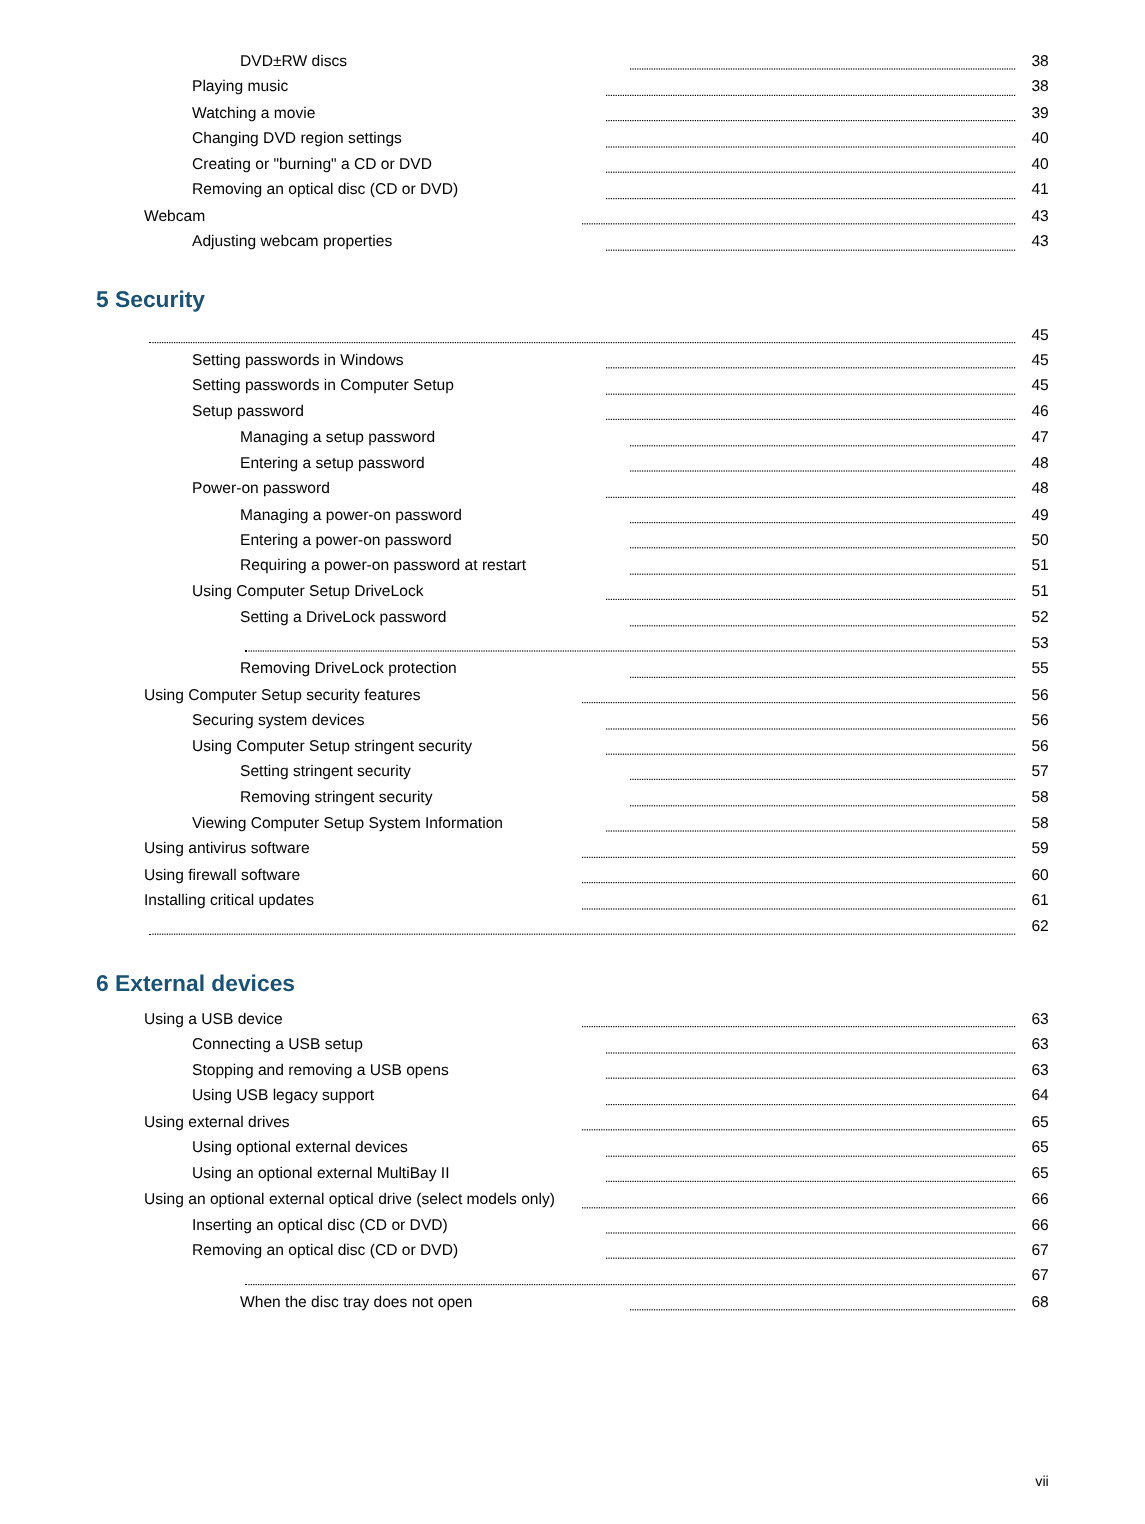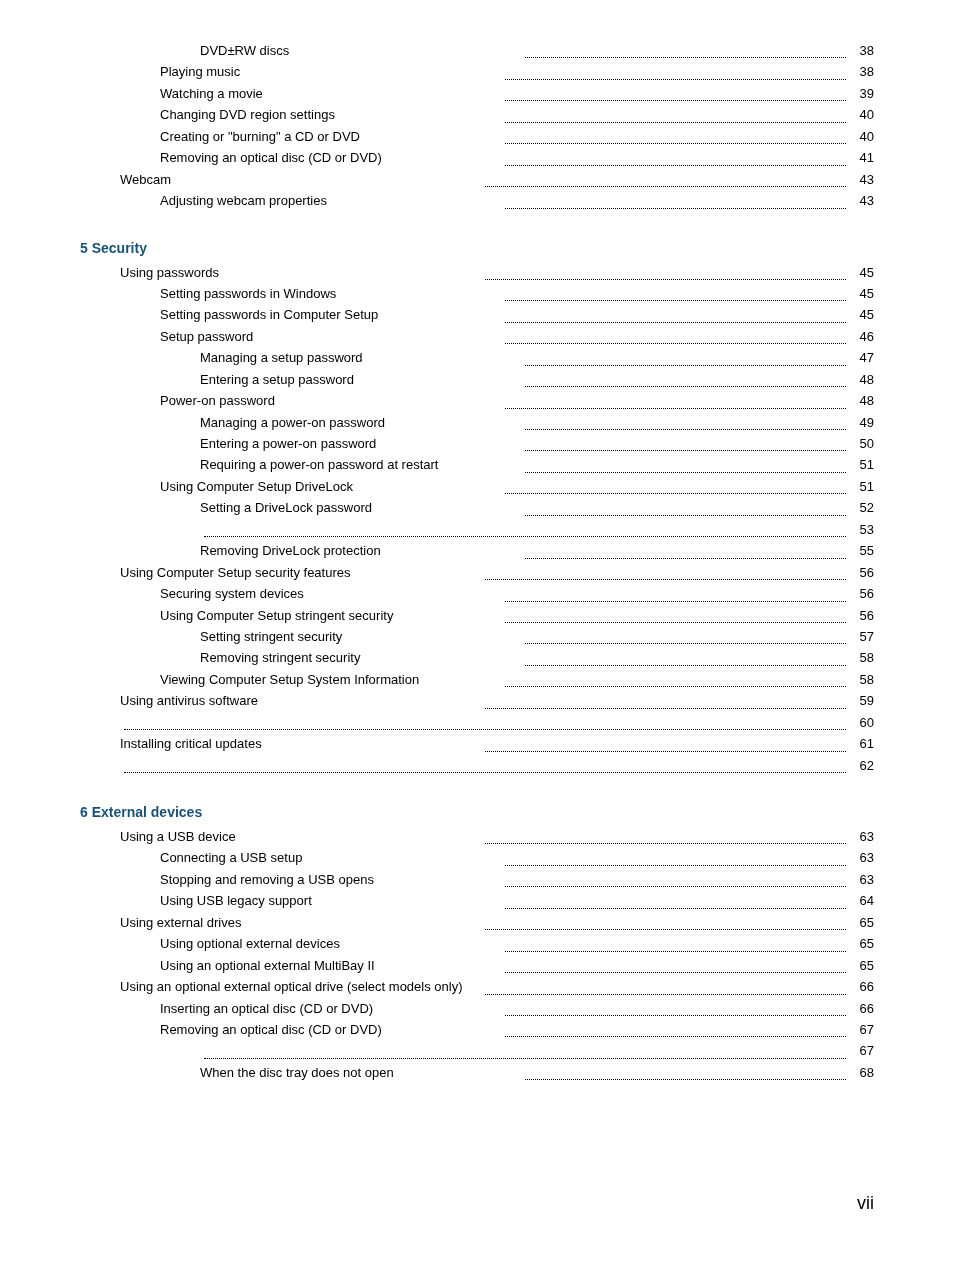--- a/index.html
+++ b/index.html
@@ -10,21 +10,21 @@
       color: #000;
       width: 954px;
       min-height: 1270px;
       padding: 40px 80px 60px 80px;
     }
     .toc-section {
       margin-bottom: 28px;
     }
     .section-header {
       color: #1a5276;
-      font-size: 14px;
+      font-size: 19px;
       font-weight: bold;
       margin-bottom: 6px;
     }
     .toc-entry {
       display: flex;
       line-height: 1.65;
       width: 100%;
     }
     .toc-entry .entry-title {
       flex: 1;
@@ -39,23 +39,23 @@
       white-space: nowrap;
       min-width: 24px;
       text-align: right;
     }
     .indent-1 { padding-left: 40px; }
     .indent-2 { padding-left: 80px; }
     .indent-3 { padding-left: 120px; }
 
     .page-footer {
       position: absolute;
-      bottom: 56px;
+      bottom: 29px;
       right: 80px;
-      font-size: 18px;
+      font-size: 12px;
       color: #000;
     }
   </style>
 </head>
 <body>
 
 <div id="toc-container">
 <div class="toc-section">
       <div class="toc-entry indent-3">
         <span class="entry-title">DVD±RW discs</span>
@@ -94,21 +94,20 @@
       </div>
       <div class="toc-entry indent-2">
         <span class="entry-title">Adjusting webcam properties</span>
         <span class="dots"></span>
         <span class="page-num">43</span>
       </div>
     </div>
     <div class="toc-section">
       <div class="section-header">5  Security</div>
       <div class="toc-entry indent-1">
-        <span class="entry-title">Using passwords</span>
         <span class="dots"></span>
         <span class="page-num">45</span>
       </div>
       <div class="toc-entry indent-2">
         <span class="entry-title">Setting passwords in Windows</span>
         <span class="dots"></span>
         <span class="page-num">45</span>
       </div>
       <div class="toc-entry indent-2">
         <span class="entry-title">Setting passwords in Computer Setup</span>
@@ -198,20 +197,21 @@
         <span class="entry-title">Viewing Computer Setup System Information</span>
         <span class="dots"></span>
         <span class="page-num">58</span>
       </div>
       <div class="toc-entry indent-1">
         <span class="entry-title">Using antivirus software</span>
         <span class="dots"></span>
         <span class="page-num">59</span>
       </div>
       <div class="toc-entry indent-1">
+        <span class="entry-title">Using firewall software</span>
         <span class="dots"></span>
         <span class="page-num">60</span>
       </div>
       <div class="toc-entry indent-1">
         <span class="entry-title">Installing critical updates</span>
         <span class="dots"></span>
         <span class="page-num">61</span>
       </div>
       <div class="toc-entry indent-1">
         <span class="dots"></span>

